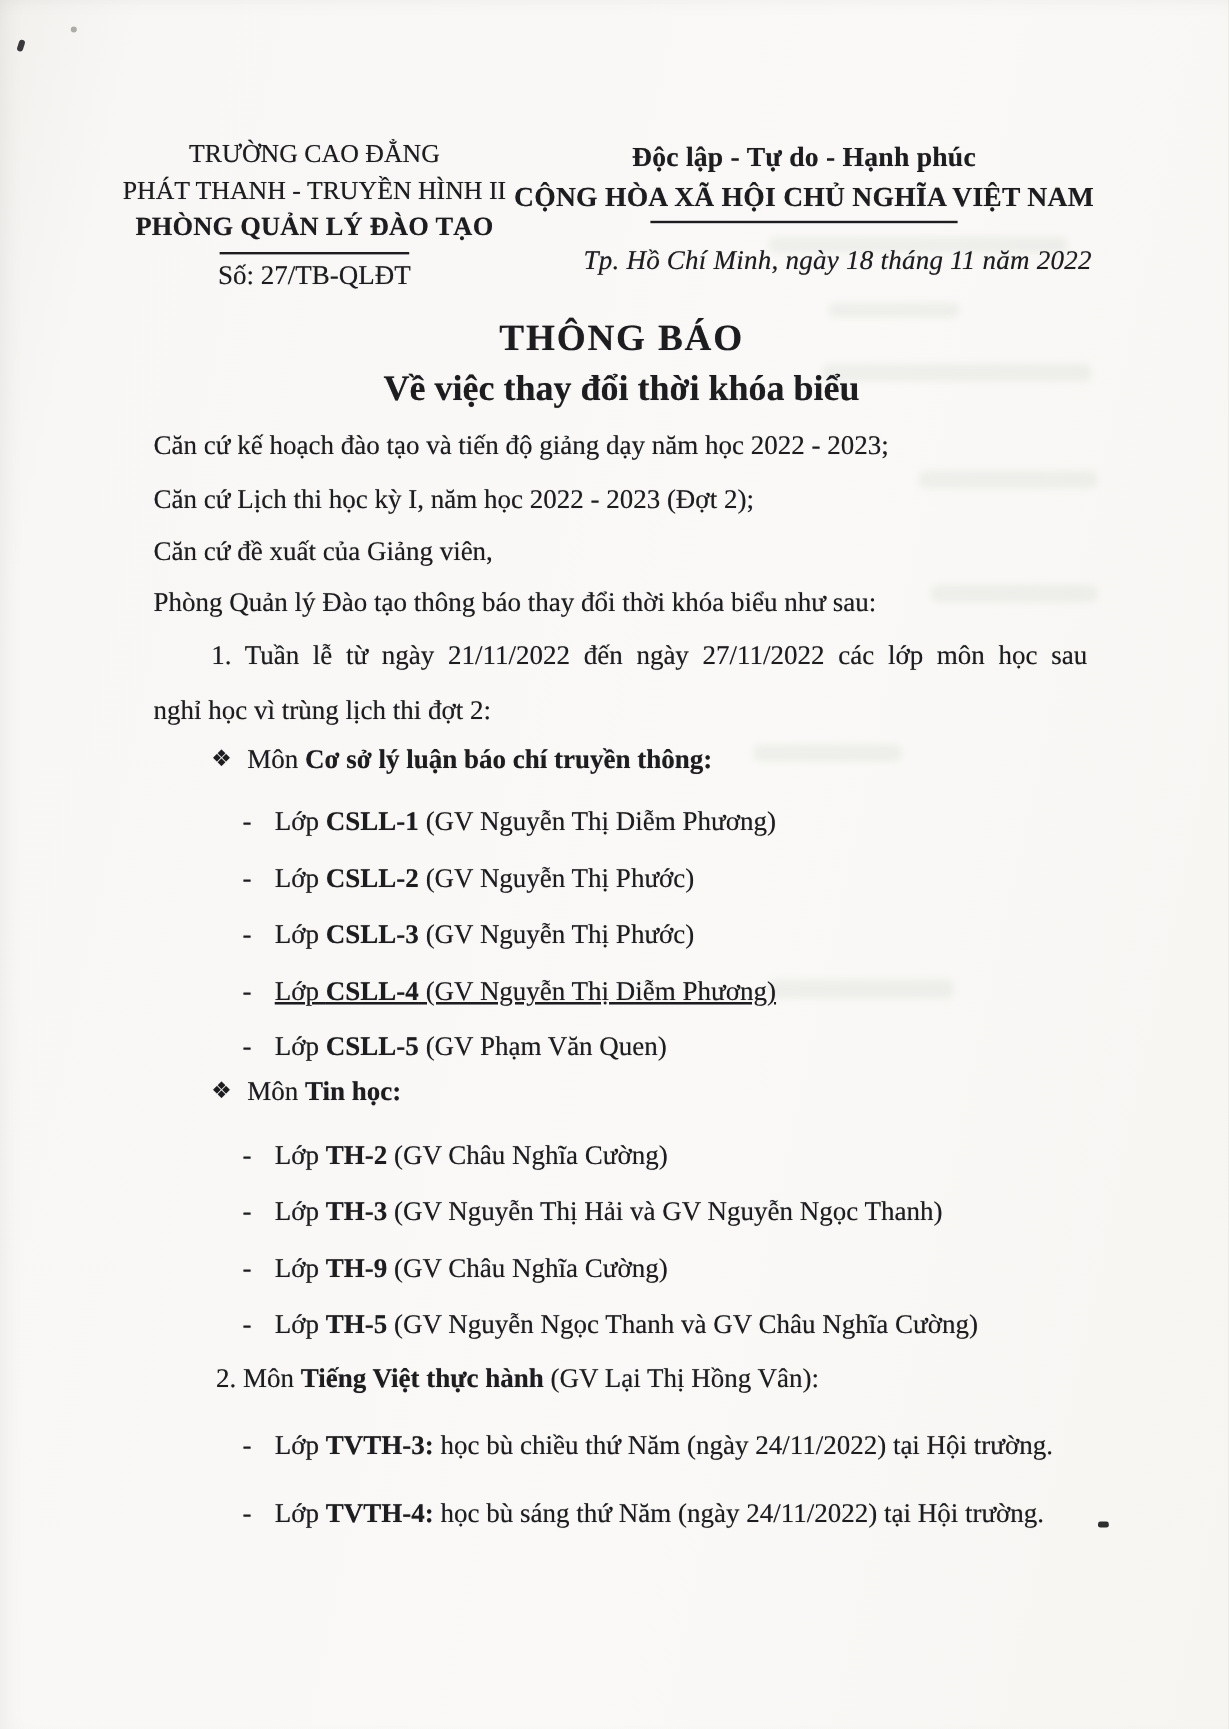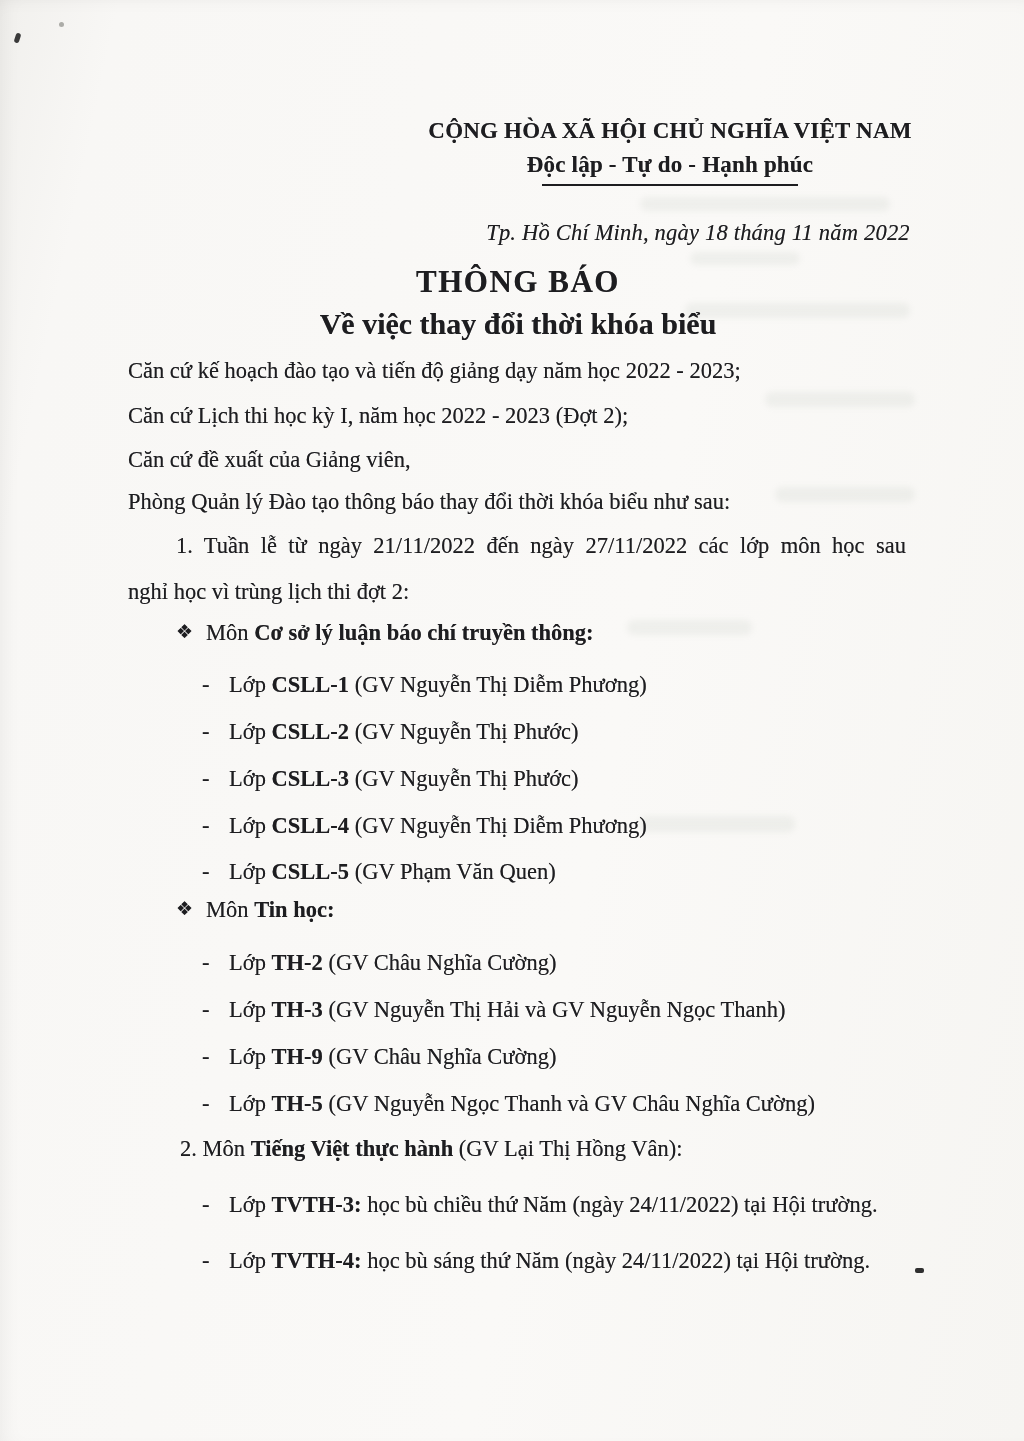--- a/index.html
+++ b/index.html
@@ -19,21 +19,21 @@
   b{font-weight:bold;}
 
   
   .hdr-left{position:absolute;left:88px;top:113px;width:348px;text-align:center;font-size:21.5px;line-height:30.5px;}
   .hdr-left .dept{font-size:22px;font-weight:bold;letter-spacing:.2px;}
   .rule-l{width:158px;height:2px;background:#1d1d20;margin:5px auto 3px;}
   .hdr-left .num{font-size:22.5px;}
 
   .hdr-right{position:absolute;left:424px;top:114px;width:492px;text-align:center;font-size:23px;line-height:34px;font-weight:bold;letter-spacing:.2px;}
   .rule-r{width:256px;height:2px;background:#1d1d20;margin:2px auto 0;}
-  .hdr-right .date{margin-top:30px;font-weight:normal;font-style:italic;font-size:22.5px;letter-spacing:.2px;transform:translateX(28px);}
+  .hdr-right .date{margin-top:14px;font-weight:normal;font-style:italic;font-size:22.5px;letter-spacing:.2px;transform:translateX(28px);}
 
   
   .title{position:absolute;left:128px;top:264px;width:780px;text-align:center;font-size:31px;font-weight:bold;letter-spacing:1.5px;white-space:nowrap;}
   .subtitle{position:absolute;left:128px;top:307px;width:780px;text-align:center;font-size:30px;font-weight:bold;white-space:nowrap;}
 
   
   .just{width:778px;white-space:normal;text-align:justify;text-align-last:justify;-moz-text-align-last:justify;text-indent:48px;}
   .indent2{text-indent:52px;}
   .blt-row{left:176px;}
   .blt{font-family:"DejaVu Sans",sans-serif;font-size:19px;margin-right:13px;position:relative;top:-2px;}
@@ -56,45 +56,52 @@
   <div class="speck sp2"></div>
   <div class="speck sp3"></div>
   <div class="ghost" style="left:640px;top:197px;width:250px;height:14px;"></div>
   <div class="ghost" style="left:690px;top:252px;width:110px;height:13px;"></div>
   <div class="ghost" style="left:685px;top:303px;width:225px;height:15px;"></div>
   <div class="ghost" style="left:765px;top:392px;width:150px;height:15px;"></div>
   <div class="ghost" style="left:775px;top:487px;width:140px;height:15px;"></div>
   <div class="ghost" style="left:627px;top:620px;width:125px;height:15px;"></div>
   <div class="ghost" style="left:640px;top:816px;width:155px;height:16px;"></div>
 
+  <div class="hdr-left txt">
+    <div>TRƯỜNG CAO ĐẲNG</div>
+    <div>PHÁT THANH - TRUYỀN HÌNH II</div>
+    <div class="dept">PHÒNG QUẢN LÝ ĐÀO TẠO</div>
+    <div class="rule-l"></div>
+    <div class="num">Số: 27/TB-QLĐT</div>
+  </div>
 
   <div class="hdr-right txt">
+    <div>Độc lập - Tự do - Hạnh phúc</div>
     <div>CỘNG HÒA XÃ HỘI CHỦ NGHĨA VIỆT NAM</div>
-    <div>Độc lập - Tự do - Hạnh phúc</div>
     <div class="rule-r"></div>
     <div class="date">Tp. Hồ Chí Minh, ngày 18 tháng 11 năm 2022</div>
   </div>
 
   <div class="title txt">THÔNG BÁO</div>
   <div class="subtitle txt">Về việc thay đổi thời khóa biểu</div>
 
   <div class="line txt" style="top:356px;">Căn cứ kế hoạch đào tạo và tiến độ giảng dạy năm học 2022 - 2023;</div>
   <div class="line txt" style="top:401px;">Căn cứ Lịch thi học kỳ I, năm học 2022 - 2023 (Đợt 2);</div>
   <div class="line txt" style="top:445px;">Căn cứ đề xuất của Giảng viên,</div>
   <div class="line txt" style="top:487px;">Phòng Quản lý Đào tạo thông báo thay đổi thời khóa biểu như sau:</div>
 
   <div class="line txt just" style="top:531px;">1. Tuần lễ từ ngày 21/11/2022 đến ngày 27/11/2022 các lớp môn học sau</div>
   <div class="line txt" style="top:577px;">nghỉ học vì trùng lịch thi đợt 2:</div>
 
   <div class="line txt blt-row" style="top:618px;"><span class="blt">❖</span><span>Môn </span><b>Cơ sở lý luận báo chí truyền thông:</b></div>
 
   <div class="line txt row" style="top:670px;"><span class="dash">-</span><span>Lớp </span><b>CSLL-1</b><span> (GV Nguyễn Thị Diễm Phương)</span></div>
   <div class="line txt row" style="top:717px;"><span class="dash">-</span><span>Lớp </span><b>CSLL-2</b><span> (GV Nguyễn Thị Phước)</span></div>
   <div class="line txt row" style="top:764px;"><span class="dash">-</span><span>Lớp </span><b>CSLL-3</b><span> (GV Nguyễn Thị Phước)</span></div>
-  <div class="line txt row" style="top:811px;"><span class="dash">-</span><span>Lớp </span><b>CSLL-4</b><span> (GV Nguyễn Thị Diễm Phương)</span></div>
+  <div class="line txt row" style="top:811px;text-decoration:underline;"><span class="dash">-</span><span>Lớp </span><b>CSLL-4</b><span> (GV Nguyễn Thị Diễm Phương)</span></div>
   <div class="line txt row" style="top:857px;"><span class="dash">-</span><span>Lớp </span><b>CSLL-5</b><span> (GV Phạm Văn Quen)</span></div>
 
   <div class="line txt blt-row" style="top:895px;"><span class="blt">❖</span><span>Môn </span><b>Tin học:</b></div>
 
   <div class="line txt row" style="top:948px;"><span class="dash">-</span><span>Lớp </span><b>TH-2</b><span> (GV Châu Nghĩa Cường)</span></div>
   <div class="line txt row" style="top:995px;"><span class="dash">-</span><span>Lớp </span><b>TH-3</b><span> (GV Nguyễn Thị Hải và GV Nguyễn Ngọc Thanh)</span></div>
   <div class="line txt row" style="top:1042px;"><span class="dash">-</span><span>Lớp </span><b>TH-9</b><span> (GV Châu Nghĩa Cường)</span></div>
   <div class="line txt row" style="top:1089px;"><span class="dash">-</span><span>Lớp </span><b>TH-5</b><span> (GV Nguyễn Ngọc Thanh và GV Châu Nghĩa Cường)</span></div>
 
   <div class="line txt indent2" style="top:1134px;"><span>2. Môn </span><b>Tiếng Việt thực hành</b><span> (GV Lại Thị Hồng Vân):</span></div>

